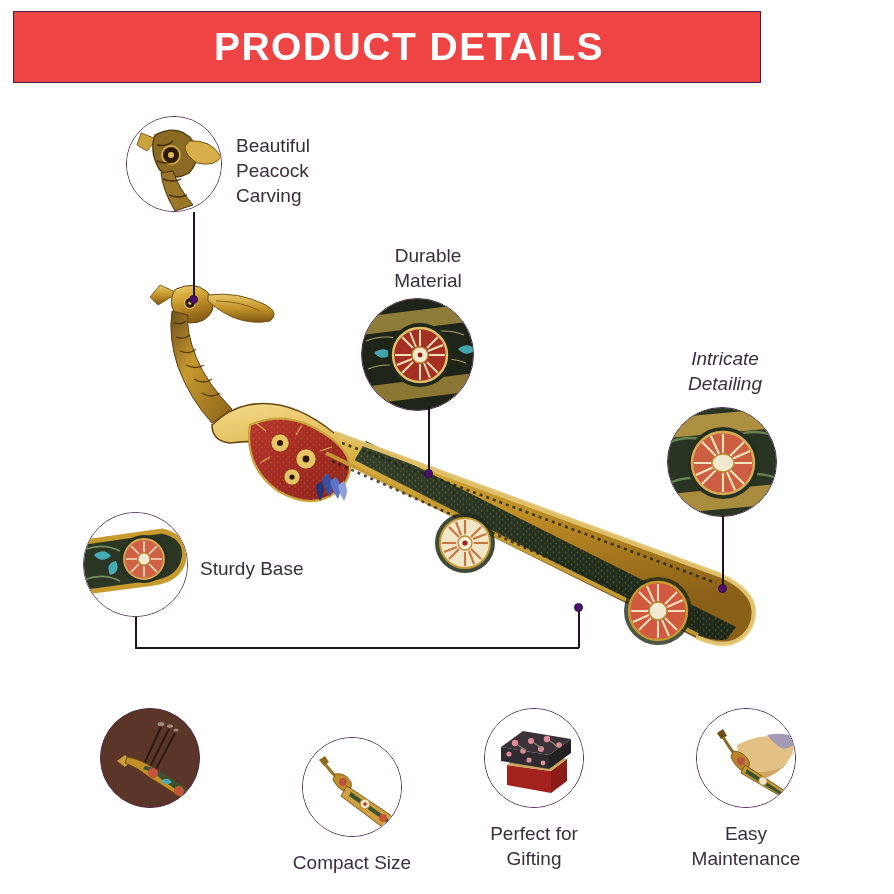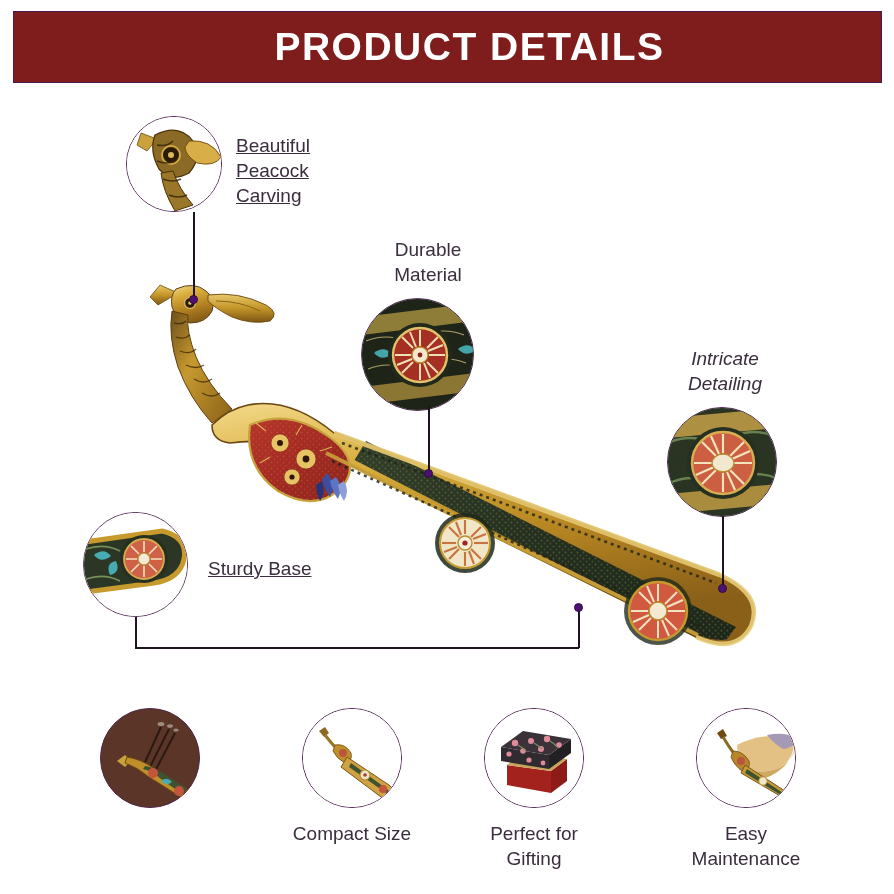--- a/index.html
+++ b/index.html
@@ -14,23 +14,23 @@
     background: #ffffff;
     overflow: hidden;
     font-family: "Liberation Sans", sans-serif;
   }
 
   
   #header-banner {
     position: absolute;
     left: 13px;
     top: 11px;
-    width: 869px;
+    width: 748px;
     height: 72px;
-    background: #7f1d1d;
+    background: #ef4444;
     border: 1px solid #4a1a52;
     box-sizing: border-box;
     display: flex;
     align-items: center;
     justify-content: center;
     padding-left: 44px;
   }
   #header-title {
     color: #ffffff;
     font-size: 39px;
@@ -50,21 +50,21 @@
     background: #ffffff;
   }
   .callout-label {
     position: absolute;
     color: #3a2d3d;
     font-size: 19px;
     line-height: 1.32;
     font-family: "Liberation Sans", sans-serif;
     white-space: pre-line;
   }
-  .label-left   { text-align: left; text-decoration: underline; }
+  .label-left   { text-align: left; }
   .label-center { text-align: center; }
 
   
   .conn-v {
     position: absolute;
     width: 1.6px;
     background: #1d1420;
   }
   .conn-h {
     position: absolute;
@@ -310,21 +310,21 @@
           <path d="M42,78 Q52,82 60,78"></path>
       </g>
     </svg>
   </div>
   <div class="callout-label label-left" style="left:236px; top:133px; width:130px;">Beautiful
 Peacock
 Carving</div>
   <div class="conn-v" style="left:193px; top:212px; height:87px;"></div>
   <div class="conn-dot" style="left:189px; top:295px;"></div>
 
-  <div class="callout-label label-center" style="left:348px; top:237px; width:160px;">Durable
+  <div class="callout-label label-center" style="left:348px; top:243px; width:160px;">Durable
 Material</div>
   <div class="callout-circle" style="left:361px; top:298px; width:113px; height:113px;">
     <svg viewBox="0 0 113 113" width="113" height="113">
       <rect width="113" height="113" fill="#1e2418"></rect>
       <g opacity="0.6">
         <path d="M0,18 L113,4 L113,22 L0,36 Z" fill="#d9b750"></path>
         <path d="M0,88 L113,74 L113,92 L0,106 Z" fill="#d4ad47"></path>
       </g>
       <g stroke="#cdbb7a" stroke-width="1.1" opacity="0.8" fill="none">
         <path d="M4,42 Q24,34 44,42 M62,36 Q82,28 102,36 M6,70 Q26,62 46,70 M64,64 Q84,56 104,64"></path>
@@ -413,21 +413,21 @@
             <line x1="18" y1="0" x2="7" y2="0"></line>
           <line x1="-13" y1="-13" x2="-5" y2="-5"></line>
             <line x1="13" y1="13" x2="5" y2="5"></line>
           <line x1="-13" y1="13" x2="-5" y2="5"></line>
             <line x1="13" y1="-13" x2="5" y2="-5"></line>
         </g>
         <circle r="6" fill="#f3ead3" stroke="#b98a2c" stroke-width="1.1"></circle>
       </g>
     </svg>
   </div>
-  <div class="callout-label label-left" style="left:208px; top:556px; width:200px;">Sturdy Base</div>
+  <div class="callout-label label-left" style="left:200px; top:556px; width:200px;">Sturdy Base</div>
 
   <div class="conn-v" style="left:135px; top:617px; height:31px;"></div>
   <div class="conn-h" style="left:135px; top:647px; width:444px;"></div>
   <div class="conn-v" style="left:578px; top:607px; height:41px;"></div>
   <div class="conn-dot" style="left:574px; top:603px;"></div>
 
   <div class="feature" style="left:60px; top:708px;">
     <div class="feature-circle filled">
       <svg viewBox="0 0 100 100" width="100" height="100">
         <rect width="100" height="100" fill="#5a3528"></rect>
@@ -446,21 +446,21 @@
         <path d="M42,60 Q52,62 60,70 L88,90 L92,84 L62,64 Q52,58 44,57 Z" fill="#3e5230"></path>
         <g fill="#49b3bd" opacity="0.9">
           <path d="M60,72 q6,-5 11,1 q-6,5 -11,-1 Z"></path>
         </g>
         <circle cx="52" cy="64" r="5" fill="#c4553c"></circle>
         <circle cx="78" cy="82" r="5" fill="#c4553c"></circle>
       </svg>
     </div>
   </div>
 
-  <div class="feature" style="left:262px; top:708px;">
+  <div class="feature" style="left:262px; top:737px;">
     <div class="feature-circle">
       <svg viewBox="0 0 100 100" width="100" height="100">
         <rect width="100" height="100" fill="#ffffff"></rect>
         <path d="M16,22 L22,18 L26,24 L21,28 Z" fill="#8a6a24"></path>
         <path d="M22,26 Q28,34 34,40" stroke="#9a7628" stroke-width="3" fill="none"></path>
         <path d="M32,36 Q42,34 48,44 Q50,52 42,54 Q34,50 30,42 Z" fill="#c08f2c" stroke="#7a5415" stroke-width="0.9"></path>
         <circle cx="40" cy="44" r="4" fill="#b9553c"></circle>
         <path d="M44,48 L86,76 Q94,82 90,88 Q85,93 78,88 L38,58 Z" fill="#cfa143" stroke="#7a5415" stroke-width="1"></path>
         <path d="M48,54 L84,80 Q88,83 86,86 L46,58 Z" fill="#3e5230"></path>
         <circle cx="62" cy="66" r="5" fill="#f0e7cd" stroke="#b98a2c" stroke-width="1.2"></circle>

